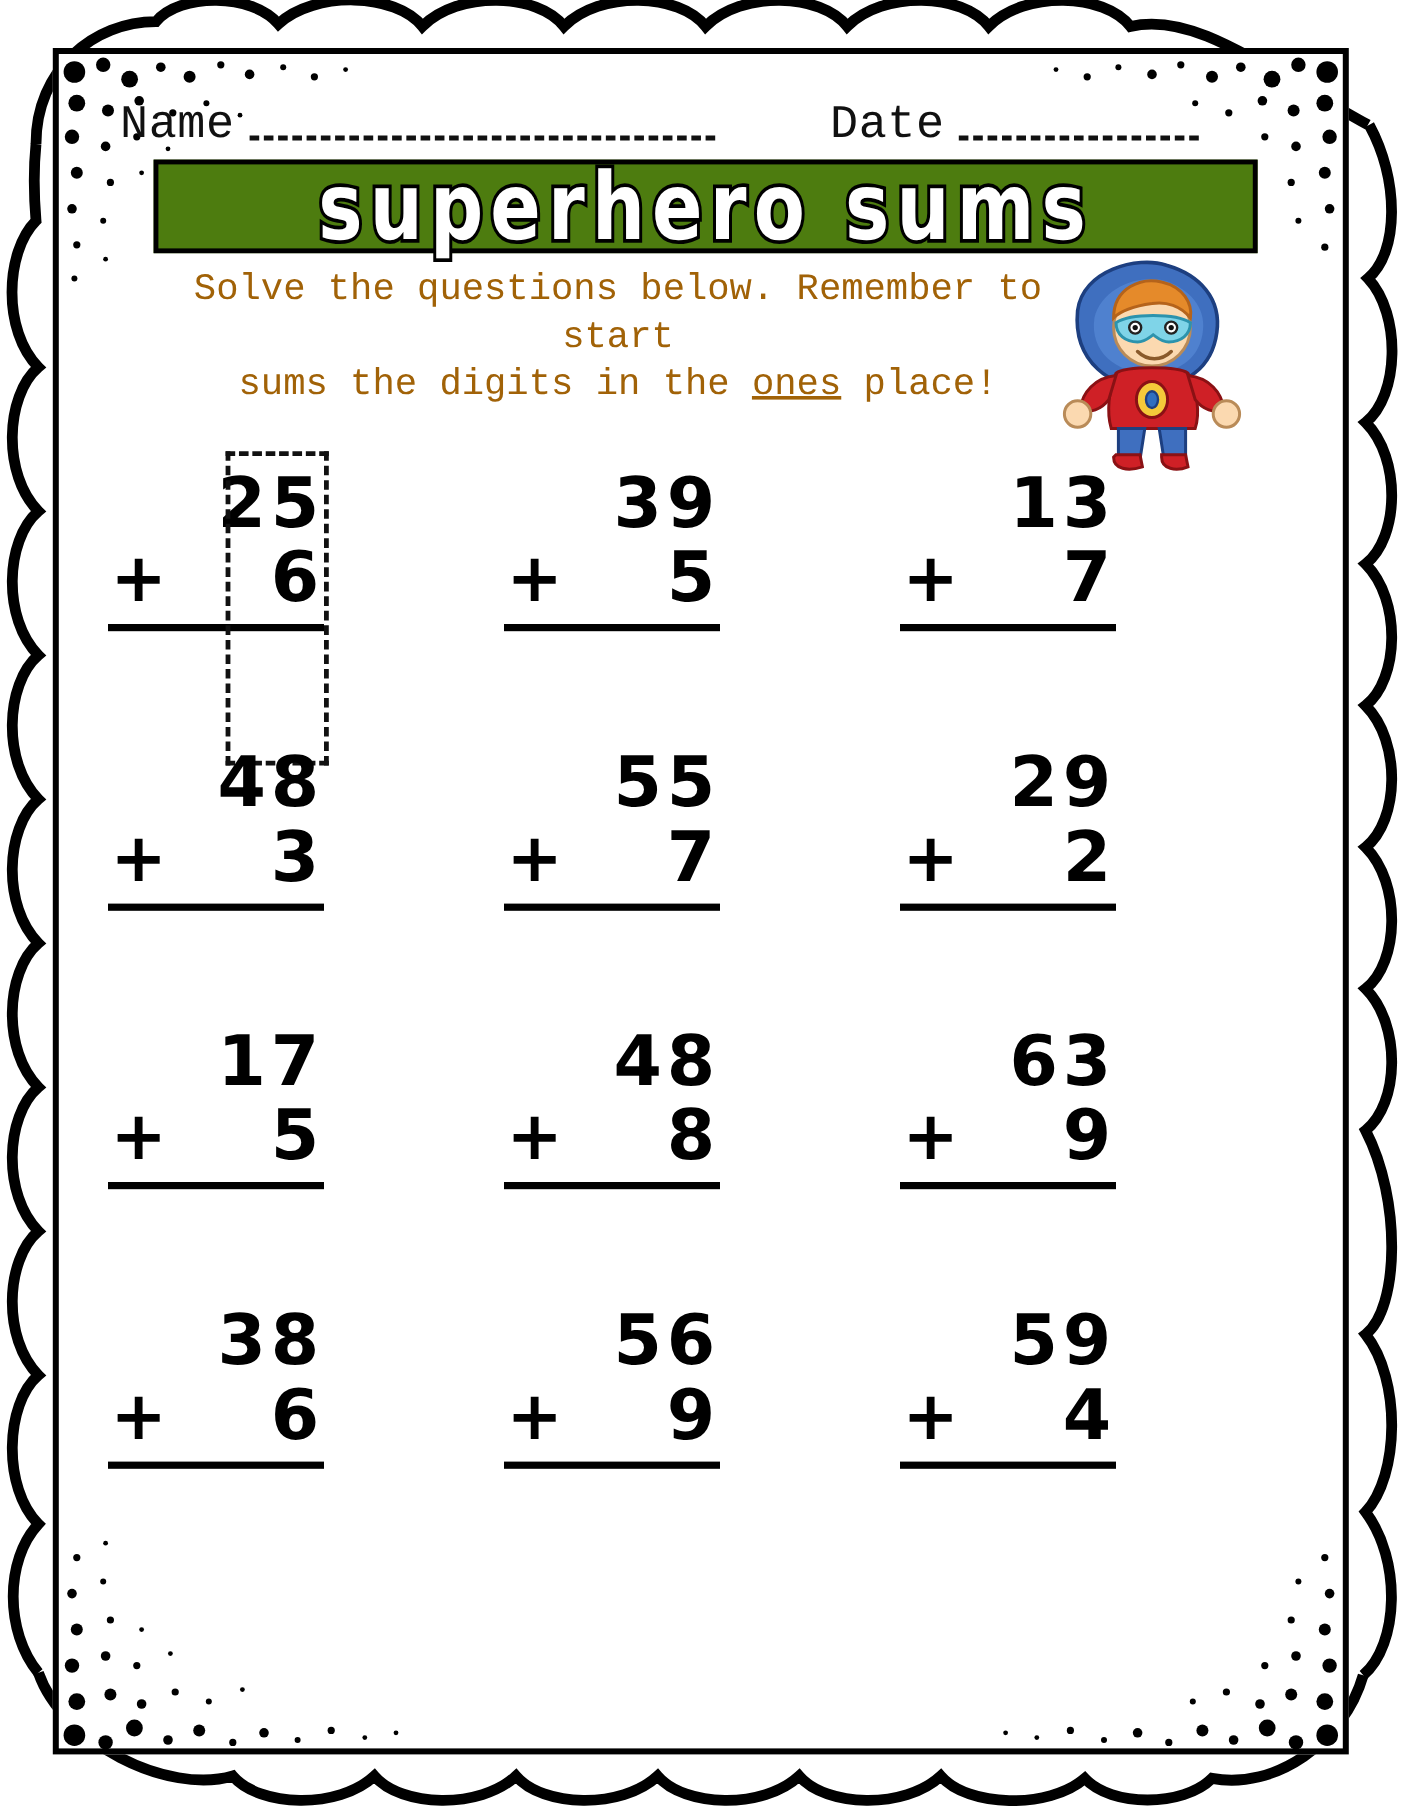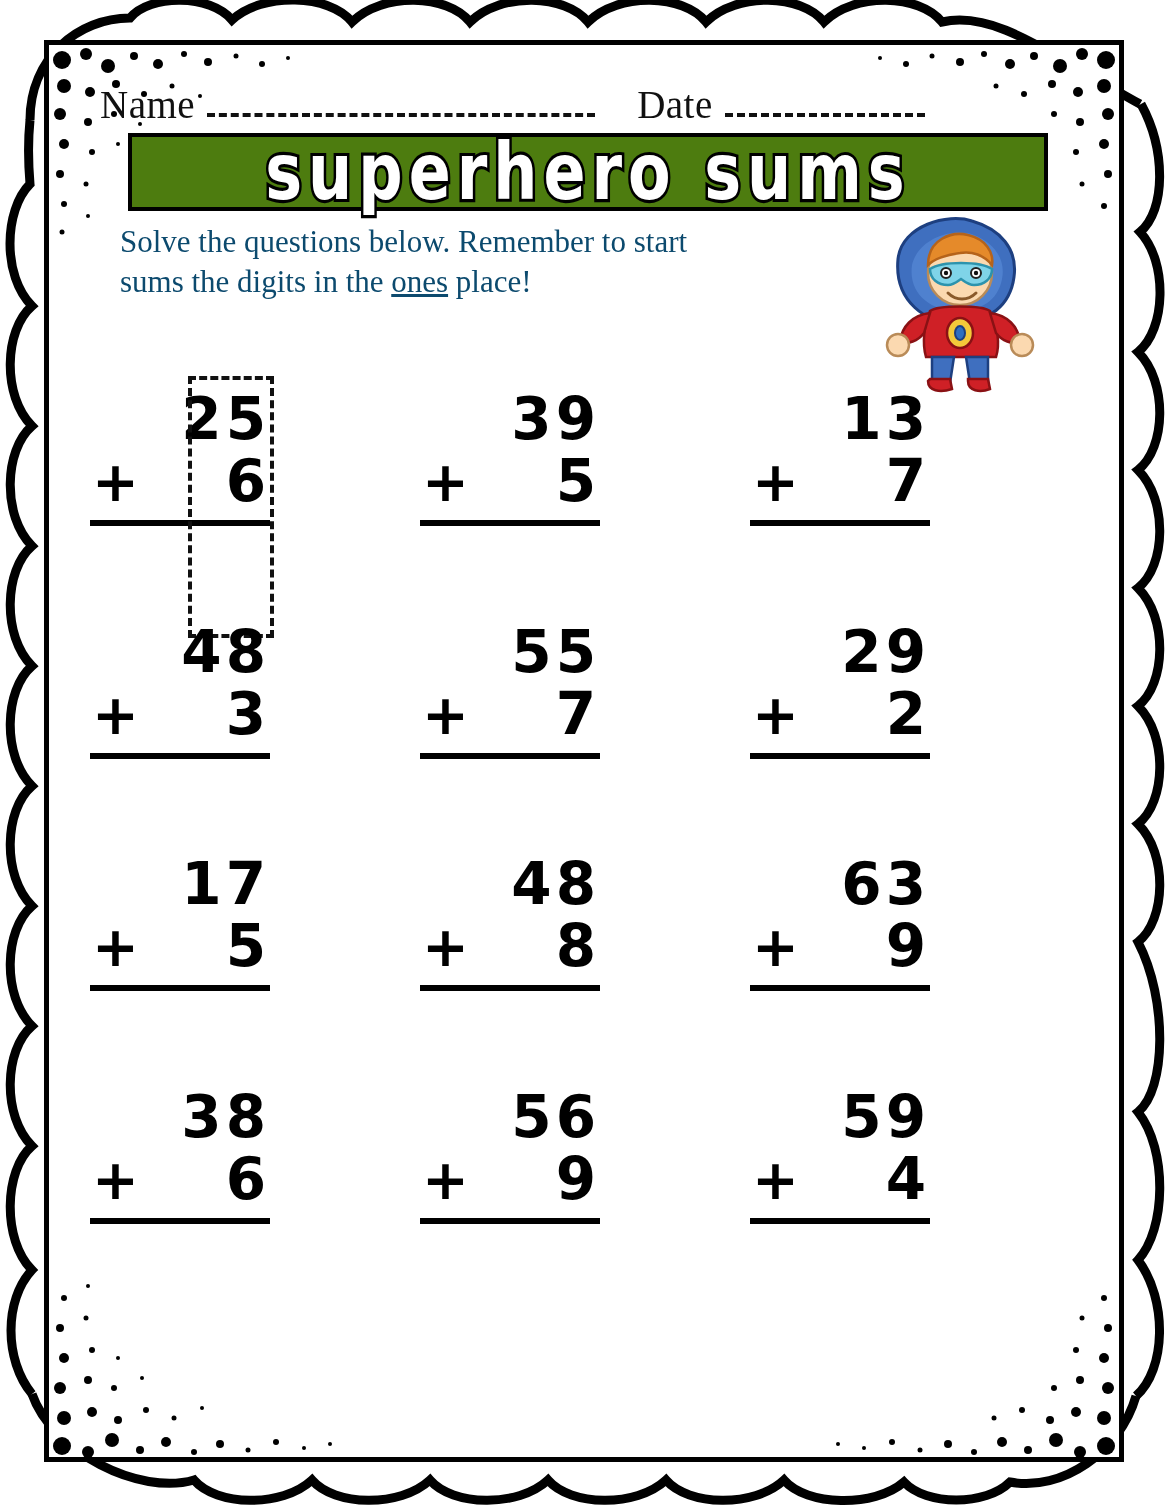--- a/index.html
+++ b/index.html
@@ -49,32 +49,32 @@
     position: absolute;
     left: 100px; top: 70px;
     width: 960px; height: 54px;
     display: flex;
     align-items: flex-end;
   }
   .field-label {
     font-size: 39px;
     letter-spacing: 0.5px;
     color: #111;
-    font-family: Liberation Serif, serif;
+    font-family: Liberation Mono, monospace;
     font-weight: 400;
     line-height: 1;
   }
   .dash-line {
     border-bottom: 4px dashed #111;
     height: 1px;
     margin: 0 6px 7px 12px;
   }
   #name-line { width: 388px; }
   #date-line { width: 200px; }
-  #date-label { margin-left: 36px; }
+  #date-label { margin-left: 90px; }
 
   
   #title-box {
     position: absolute;
     left: 128px; top: 133px;
     width: 920px; height: 78px;
     border: 4px solid #000;
     background: #4d7c0f;
     display: flex;
     align-items: center;
@@ -91,25 +91,25 @@
     text-transform: lowercase;
     white-space: nowrap;
     transform: scaleY(1.25);
   }
 
   
   #instructions {
     position: absolute;
     left: 120px; top: 222px;
     width: 790px;
-    text-align: left;
-    font-family: Liberation Serif, serif;
+    text-align: center;
+    font-family: Liberation Mono, monospace;
     font-size: 31px;
     line-height: 1.28;
-    color: #0c4a6e;
+    color: #a16207;
   }
   #instructions u { text-decoration: underline; }
 
   
   #superhero {
     position: absolute;
     left: 868px; top: 215px;
     width: 190px; height: 180px;
   }
 

